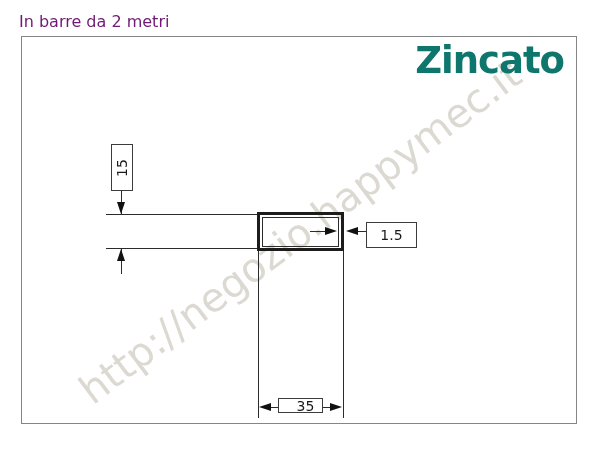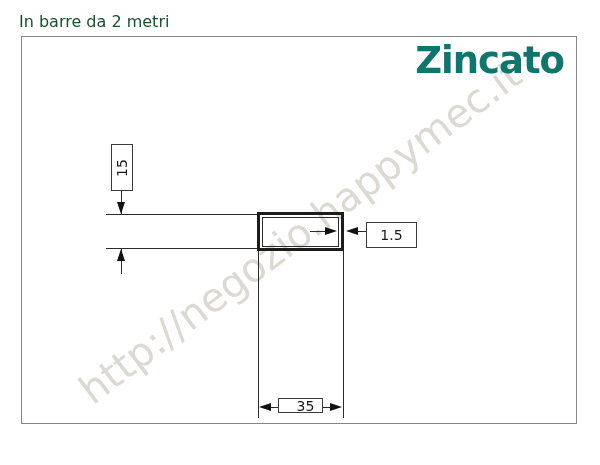--- a/index.html
+++ b/index.html
@@ -1,21 +1,21 @@
 <!DOCTYPE html>
 <html><head>
 <meta charset="utf-8">
 <style>
   html,body{margin:0;padding:0;}
   body{
     width:600px;height:465px;position:relative;background:#ffffff;
     font-family:"DejaVu Sans","Liberation Sans",sans-serif;overflow:hidden;
   }
   .note{
-    position:absolute;left:19px;top:12px;font-size:16px;color:#14532d;white-space:nowrap;
+    position:absolute;left:19px;top:12px;font-size:16px;color:#701a75;white-space:nowrap;
   }
   .frame{
     position:absolute;left:21px;top:36px;width:556px;height:388px;
     border:1px solid #858585;background:#ffffff;box-sizing:border-box;
   }
   .finish{
     position:absolute;top:39px;right:36px;font-size:37px;font-weight:bold;
     letter-spacing:-1px;color:#0f766e;white-space:nowrap;z-index:3;
   }
   .watermark{

